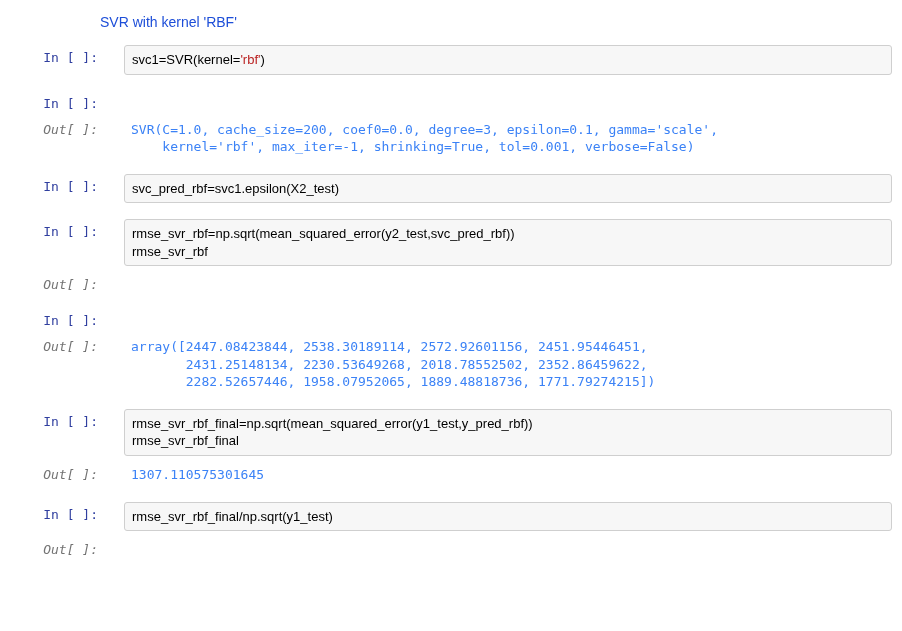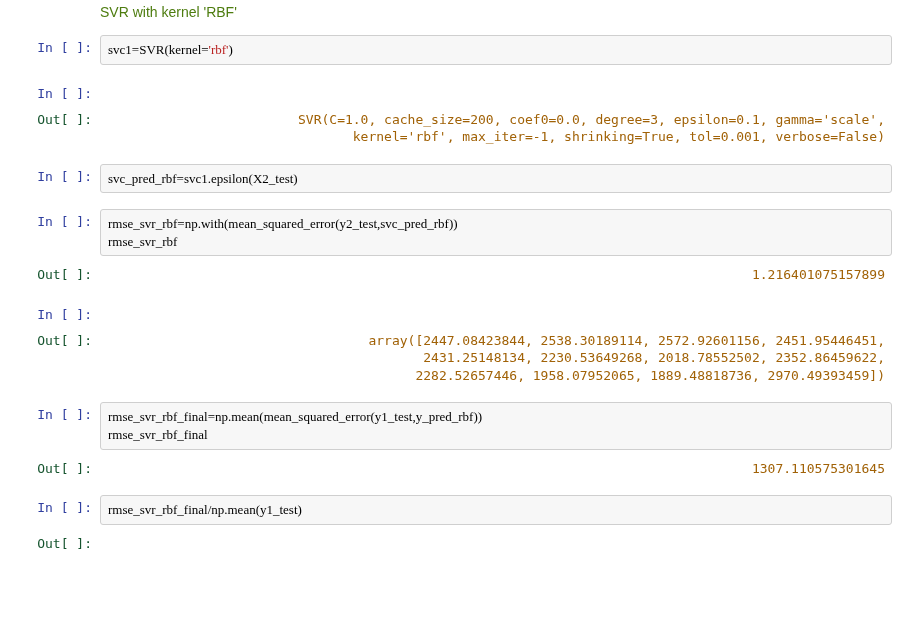--- a/index.html
+++ b/index.html
@@ -5,62 +5,62 @@
     body {
       margin: 0;
       padding: 0;
       font-family: -apple-system, BlinkMacSystemFont, "Segoe UI", Helvetica, Arial, sans-serif;
       font-size: 13px;
       color: #000;
       background: #fff;
     }
     .notebook { padding: 0; }
     .header-cell {
-      padding: 4px 10px 12px 100px;
+      padding: 14px 10px 12px 100px;
       font-size: 14px;
-      color: #4d7c0f;
+      color: #1d4ed8;
     }
     .cell {
       display: flex;
       align-items: flex-start;
-      padding: 3px 10px 3px 10px;
+      padding: 3px 10px 3px 16px;
+      gap: 18px;
     }
     .prompt {
       width: 90px;
       min-width: 90px;
       text-align: right;
       padding: 5px 8px 0 0;
       font-family: "SFMono-Regular", Menlo, Consolas, monospace;
       font-size: 13px;
       box-sizing: border-box;
     }
     .prompt-in { color: #303F9F; }
-    .prompt-out { color: #14532d; }
+    .prompt-out { color: #737373; font-style: italic; }
     .input-area {
       flex: 1;
       border: 1px solid #cfcfcf;
       border-radius: 3px;
       padding: 5px 7px;
       background: #f7f7f7;
-      font-family: Liberation Serif, serif;
+      font-family: Liberation Sans, sans-serif;
       font-size: 13px;
       line-height: 1.35;
       color: #000;
       white-space: pre;
       overflow-x: auto;
     }
     .output-area {
       flex: 1;
       padding: 4px 7px 2px 7px;
       font-family: "SFMono-Regular", Menlo, Consolas, monospace;
       font-size: 13px;
       line-height: 1.35;
-      color: #a16207;
+      color: #3b82f6;
       white-space: pre;
-      text-align: right;
     }
     .gap { height: 10px; } 
     .c-str { color: #BA2121; }
   </style>
 </head>
 <body>
 
 <div class="notebook">
   <div class="header-cell">SVR with kernel 'RBF'</div>
 
@@ -82,55 +82,54 @@
   <div class="gap"></div>
 
   <div class="cell">
     <div class="prompt prompt-in">In [ ]:</div>
     <div class="input-area">svc_pred_rbf=svc1.epsilon(X2_test)</div>
   </div>
   <div class="gap"></div>
 
   <div class="cell">
     <div class="prompt prompt-in">In [ ]:</div>
-    <div class="input-area">rmse_svr_rbf=np.with(mean_squared_error(y2_test,svc_pred_rbf))
+    <div class="input-area">rmse_svr_rbf=np.sqrt(mean_squared_error(y2_test,svc_pred_rbf))
 rmse_svr_rbf</div>
   </div>
 
   <div class="cell">
     <div class="prompt prompt-out">Out[ ]:</div>
-    <div class="output-area">1.216401075157899</div>
   </div>
   <div class="gap"></div>
 
   <div class="cell">
     <div class="prompt prompt-in">In [ ]:</div>
   </div>
 
   <div class="cell">
     <div class="prompt prompt-out">Out[ ]:</div>
     <div class="output-area">array([2447.08423844, 2538.30189114, 2572.92601156, 2451.95446451,
        2431.25148134, 2230.53649268, 2018.78552502, 2352.86459622,
-       2282.52657446, 1958.07952065, 1889.48818736, 2970.49393459])</div>
+       2282.52657446, 1958.07952065, 1889.48818736, 1771.79274215])</div>
   </div>
   <div class="gap"></div>
 
   <div class="cell">
     <div class="prompt prompt-in">In [ ]:</div>
-    <div class="input-area">rmse_svr_rbf_final=np.mean(mean_squared_error(y1_test,y_pred_rbf))
+    <div class="input-area">rmse_svr_rbf_final=np.sqrt(mean_squared_error(y1_test,y_pred_rbf))
 rmse_svr_rbf_final</div>
   </div>
 
   <div class="cell">
     <div class="prompt prompt-out">Out[ ]:</div>
     <div class="output-area">1307.110575301645</div>
   </div>
   <div class="gap"></div>
 
   <div class="cell">
     <div class="prompt prompt-in">In [ ]:</div>
-    <div class="input-area">rmse_svr_rbf_final/np.mean(y1_test)</div>
+    <div class="input-area">rmse_svr_rbf_final/np.sqrt(y1_test)</div>
   </div>
 
   <div class="cell">
     <div class="prompt prompt-out">Out[ ]:</div>
   </div>
 </div>
 
 </body></html>

